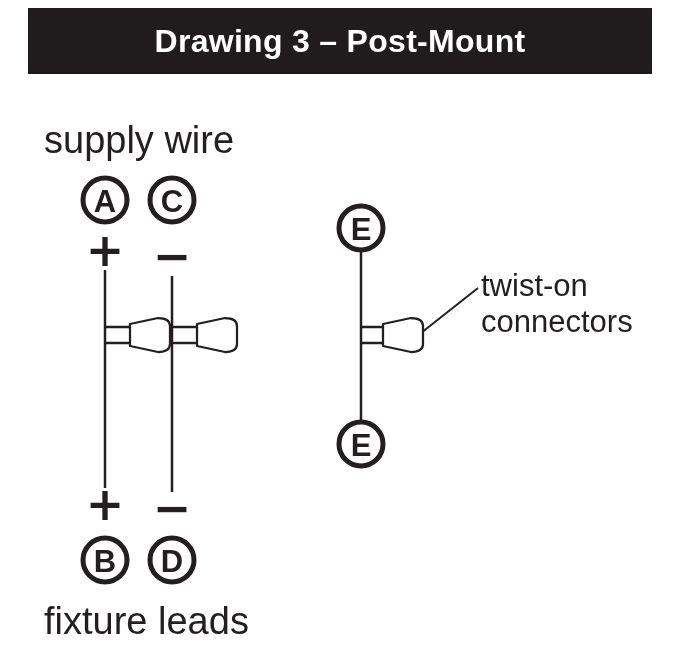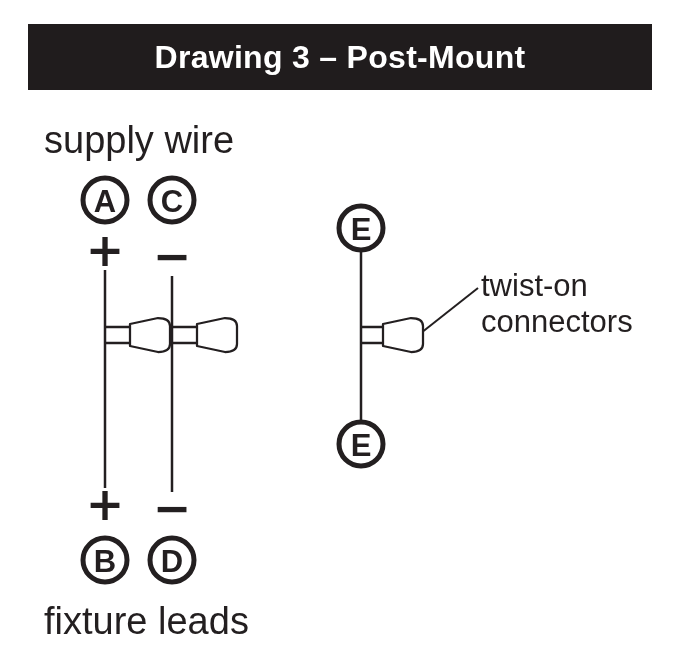--- a/index.html
+++ b/index.html
@@ -5,21 +5,21 @@
   html,body{margin:0;padding:0;}
   body{
     width:681px;height:668px;
     background:#ffffff;
     font-family:"Liberation Sans",sans-serif;
     position:relative;
     overflow:hidden;
   }
   .page{position:absolute;inset:0;background:#ffffff;}
   .banner{
-    position:absolute;left:28px;top:24px;width:624px;height:66px;
+    position:absolute;left:28px;top:8px;width:624px;height:66px;
     background:#201c1d;
     display:flex;align-items:center;justify-content:center;
   }
   .banner-title{
     margin:0;color:#ffffff;font-size:32px;font-weight:700;letter-spacing:.3px;
   }
   .diagram{position:absolute;left:0;top:0;width:681px;height:668px;}
   .dlabel{font-size:38px;fill:#231f20;}
   .mlabel{font-size:31px;fill:#231f20;}
   .wire{stroke:#231f20;stroke-width:2.5;fill:none;}

